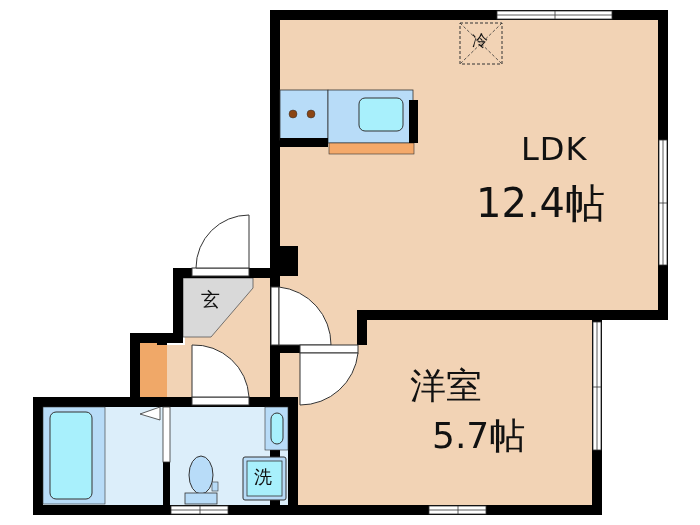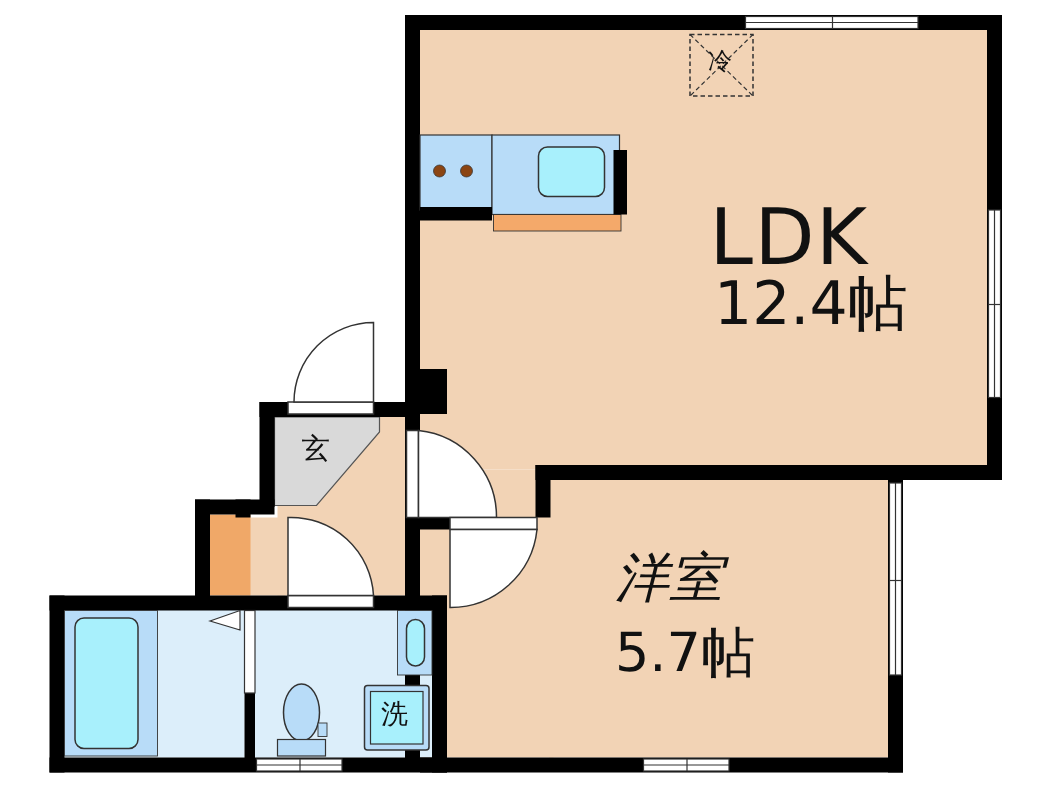--- a/index.html
+++ b/index.html
@@ -1,22 +1,22 @@
 <!DOCTYPE html>
 <html><head>
 <meta charset="utf-8">
 <style>
   html, body { margin: 0; padding: 0; background: #ffffff; }
   body { width: 700px; height: 525px; overflow: hidden; position: relative; font-family: "DejaVu Sans", "Liberation Sans", sans-serif; }
   #plan { position: absolute; left: 0; top: 0; }
   .label { position: absolute; color: #111; text-align: center; line-height: 1; font-family: "DejaVu Sans", sans-serif; white-space: nowrap; }
-  .room-name-lg { font-size: 52px; letter-spacing: 1px; }
+  .room-name-lg { font-size: 32px; letter-spacing: 1px; margin-left: 48px; }
   .room-size-lg { font-size: 40px; }
-  .room-name-md { font-size: 36px; font-style: italic; }
-  .room-size-md { font-size: 36px; }
+  .room-name-md { font-size: 36px; }
+  .room-size-md { font-size: 36px; margin-left: 22px; }
   .small-label { font-size: 18px; }
 </style>
 </head>
 <body>
 
 <svg id="plan" width="700" height="525" viewBox="0 0 700 525" xmlns="http://www.w3.org/2000/svg">
 
   <rect x="279" y="18" width="379" height="295" fill="#f2d3b5"></rect>
 
   <rect x="366" y="320" width="226" height="185" fill="#f2d3b5"></rect>

